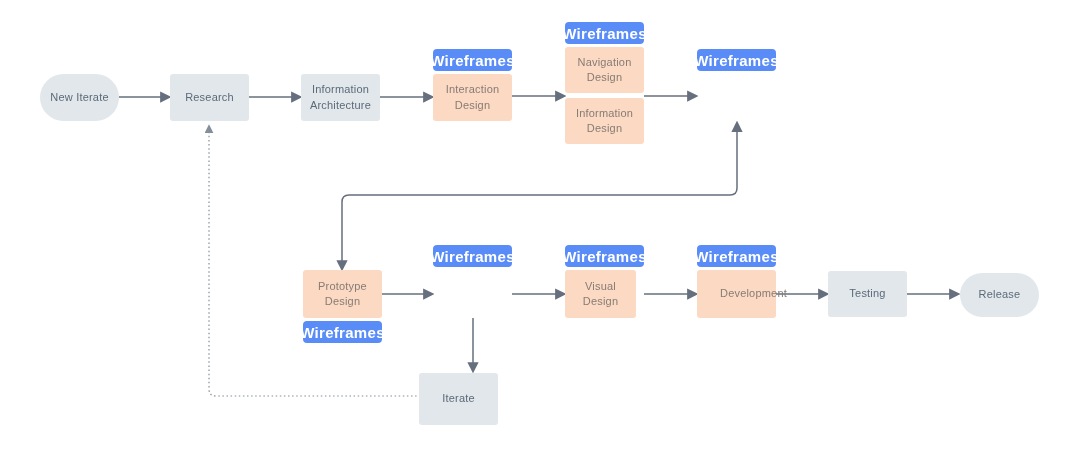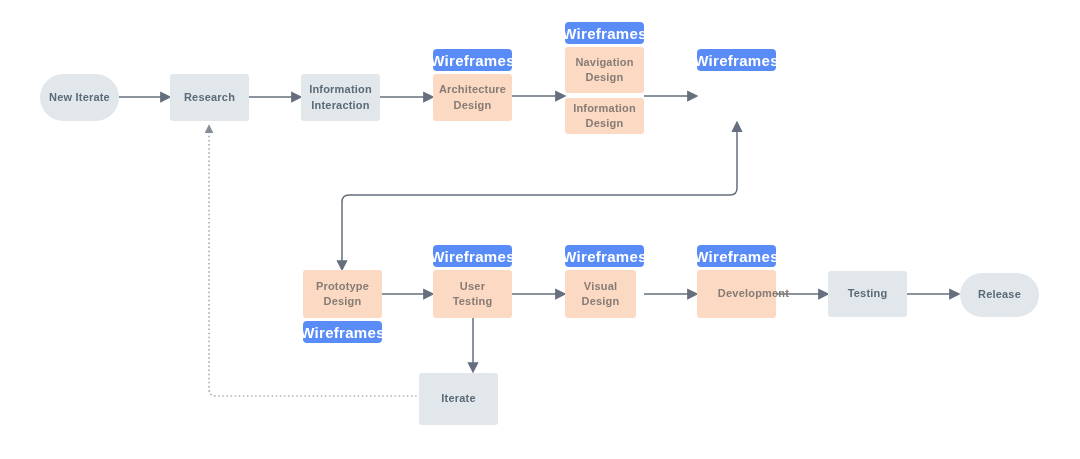--- a/index.html
+++ b/index.html
@@ -43,21 +43,21 @@
   }
   #ah path { fill: var(--connector); }
   #ahd path { fill: var(--dotted-line); }
   .node {
     position: absolute;
     display: flex;
     align-items: center;
     justify-content: center;
     text-align: center;
     font-size: 11px;
-    font-weight: 700;
+    font-weight: 400;
     letter-spacing: .2px;
     line-height: 1.4;
     border-radius: 3px;
     box-sizing: border-box;
     padding: 2px 6px;
   }
   .node.gray { background: var(--node-gray-bg); color: var(--gray-text); }
   .node.peach { background: var(--node-peach-bg); color: var(--peach-text); }
   .node.pill { border-radius: 24px; }
   .tag {
@@ -105,56 +105,53 @@
 
   <div class="node gray pill" style="left:40px; top:74px; width:79px; height:47px;">
     <span>New Iterate</span>
   </div>
 
   <div class="node gray" style="left:170px; top:74px; width:79px; height:47px;justify-content:center;">
     <span>Research</span>
   </div>
 
   <div class="node gray" style="left:301px; top:74px; width:79px; height:47px;">
-    <span>Information Interaction</span>
+    <span>Information Architecture</span>
   </div>
 
   <div class="tag" style="left:433px; top:49px; width:79px; height:22px;">
     <span>Wireframes</span>
   </div>
   <div class="node peach" style="left:433px; top:74px; width:79px; height:47px;">
-    <span>Architecture Design</span>
+    <span>Interaction Design</span>
   </div>
 
   <div class="tag" style="left:565px; top:22px; width:79px; height:22px;">
     <span>Wireframes</span>
   </div>
   <div class="node peach" style="left:565px; top:47px; width:79px; height:46px;">
     <span>Navigation Design</span>
   </div>
-  <div class="node peach" style="left:565px; top:98px; width:79px; height:36px;">
+  <div class="node peach" style="left:565px; top:98px; width:79px; height:46px;">
     <span>Information Design</span>
   </div>
 
   <div class="tag" style="left:697px; top:49px; width:79px; height:22px;">
     <span>Wireframes</span>
   </div>
 
   <div class="node peach" style="left:303px; top:270px; width:79px; height:48px;">
     <span>Prototype Design</span>
   </div>
   <div class="tag" style="left:303px; top:321px; width:79px; height:22px;">
     <span>Wireframes</span>
   </div>
 
   <div class="tag" style="left:433px; top:245px; width:79px; height:22px;">
     <span>Wireframes</span>
-  </div>
-  <div class="node peach" style="left:433px; top:270px; width:79px; height:48px;">
-    <span>User Testing</span>
   </div>
 
   <div class="tag" style="left:565px; top:245px; width:79px; height:22px;">
     <span>Wireframes</span>
   </div>
   <div class="node peach" style="left:565px; top:270px; width:71px; height:48px;">
     <span>Visual Design</span>
   </div>
 
   <div class="tag" style="left:697px; top:245px; width:79px; height:22px;">

